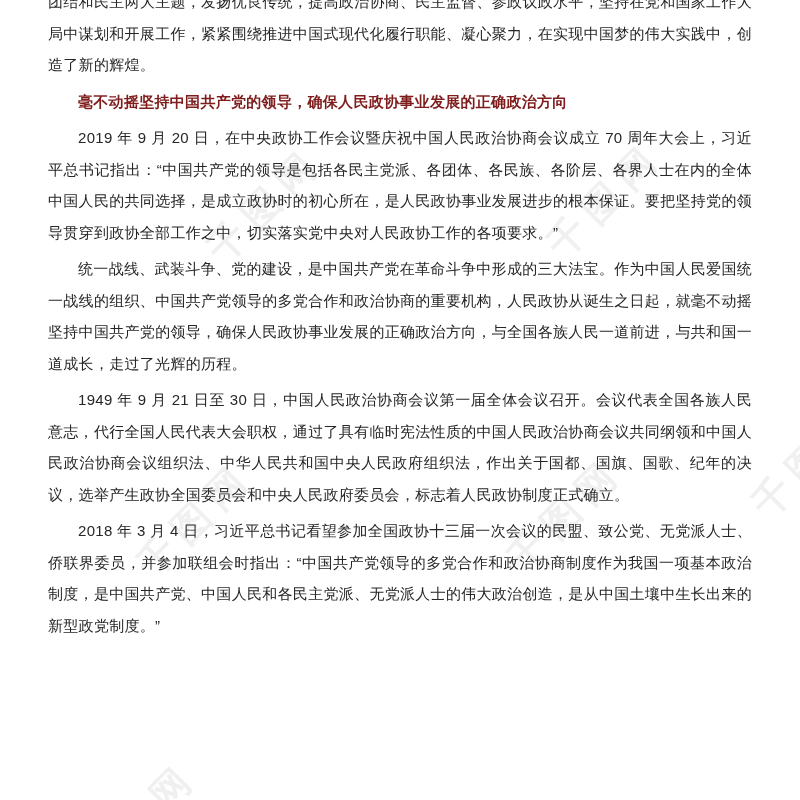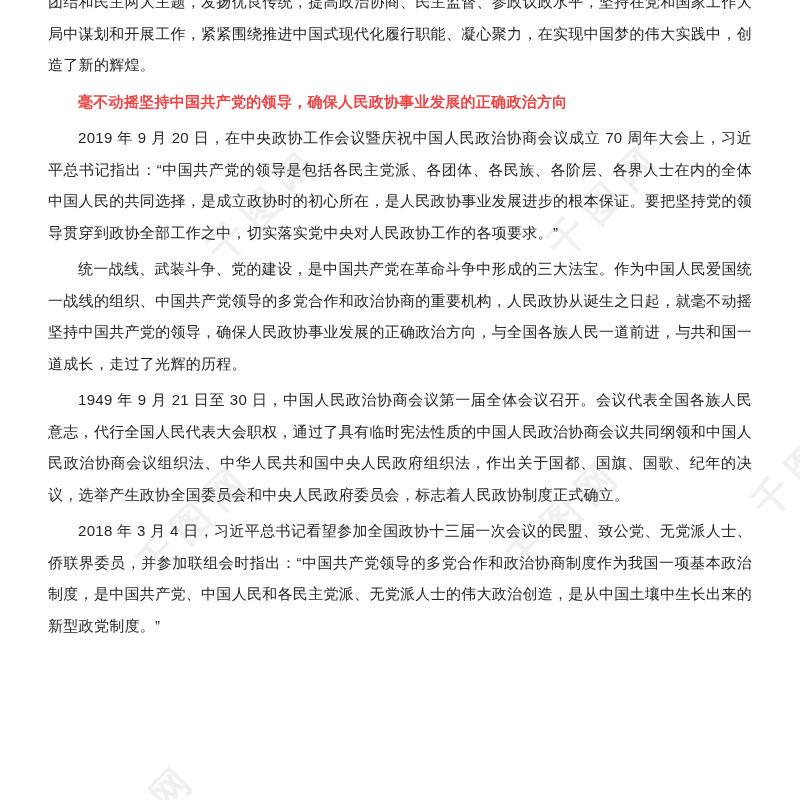--- a/index.html
+++ b/index.html
@@ -42,21 +42,21 @@
     margin: 0 0 5px 0;
     font-size: 15px;
     line-height: 31.5px;
     color: #262626;
     text-align: justify;
     text-justify: inter-ideograph;
     letter-spacing: 0.3px;
   }
   .article p.body { text-indent: 2em; }
   .article p.continuation { text-indent: 0; }
-  .article p.heading { text-indent: 2em; font-weight: bold; color: #ef4444; }
+  .article p.heading { text-indent: 2em; font-weight: bold; color: #7f1d1d; }
 </style>
 </head>
 <body>
 
 <div class="page">
   <div class="watermark-layer">
       <span class="wm" style="left: 265px; top: 205px; color: rgba(130, 130, 130, 0.12);">千图网</span>
       <span class="wm" style="left: 605px; top: 200px; color: rgba(130, 130, 130, 0.12);">千图网</span>
       <span class="wm" style="left: 195px; top: 520px; color: rgba(130, 130, 130, 0.12);">千图网</span>
       <span class="wm" style="left: 565px; top: 515px; color: rgba(130, 130, 130, 0.12);">千图网</span>

